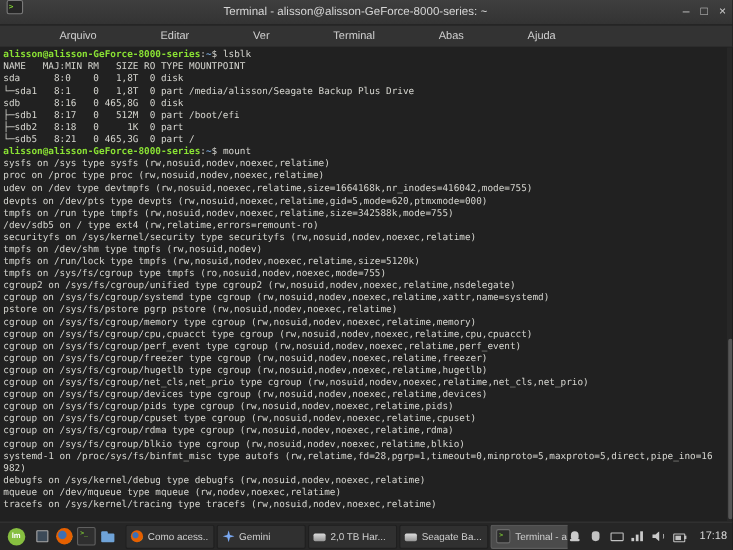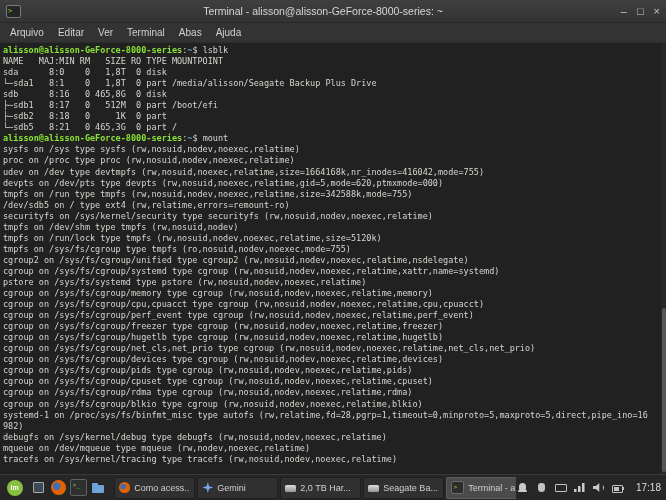--- a/index.html
+++ b/index.html
@@ -2,35 +2,35 @@
 <html><head>
 <meta charset="utf-8">
 <style>
   html,body{margin:0;padding:0;}
   body{width:666px;height:500px;overflow:hidden;background:#1a1a1a;
        font-family:"Liberation Sans","DejaVu Sans",sans-serif;}
   .screen{width:666px;height:500px;display:flex;flex-direction:column;}
 
   
   .titlebar{flex:0 0 22px;height:22px;background:linear-gradient(#3f3f3f,#333333);
-            border-bottom:1px solid #272727;display:flex;align-items:center;
+            border-bottom:1px solid #272727;display:flex;align-items:flex-start;
             position:relative;padding:0 6px;}
   .title-icon{width:13px;height:11px;background:#262626;border:1px solid #7a7a7a;
               border-radius:2px;position:relative;z-index:2;flex:0 0 13px;}
   .title-icon::after{content:">";color:#8ae234;font-size:7px;line-height:10px;
                      position:absolute;left:1px;top:0;font-family:"DejaVu Sans Mono",monospace;}
   .title-text{position:absolute;left:50px;right:70px;text-align:center;color:#d6d6d6;
               font-size:10.5px;line-height:22px;white-space:nowrap;overflow:hidden;}
   .controls{margin-left:auto;display:flex;gap:10px;z-index:2;}
   .ctrl{color:#c9c9c9;font-size:11px;line-height:22px;cursor:default;}
 
   
   .menubar{flex:0 0 19px;height:19px;background:#333333;display:flex;align-items:center;
            padding:0 3px;border-bottom:1px solid #2b2b2b;}
-  .menu-item{color:#d0d0d0;font-size:10px;padding:2px 7px;}
+  .menu-item{color:#d0d0d0;font-size:10px;padding:2px 7px;margin-left:44px;}
 
   
   .terminal{flex:1;background:#212121;position:relative;overflow:hidden;padding:2px 0 0 3px;}
   .tline{font-family:"DejaVu Sans Mono","Liberation Mono",monospace;font-size:8.5px;
          line-height:11.05px;white-space:pre;color:#d6d6d0;}
   .p-user{color:#8ae234;font-weight:bold;margin-top:36px;}
   .p-plain{color:#d6d6d0;}
   .p-path{color:#729fcf;font-weight:bold;}
   .p-cmd{color:#d6d6d0;}
   .term-scrollbar{position:absolute;top:0;right:0;bottom:0;width:5px;background:rgba(255,255,255,0.03);}
@@ -139,21 +139,21 @@
         <div class="tline">udev on /dev type devtmpfs (rw,nosuid,noexec,relatime,size=1664168k,nr_inodes=416042,mode=755)</div>
         <div class="tline">devpts on /dev/pts type devpts (rw,nosuid,noexec,relatime,gid=5,mode=620,ptmxmode=000)</div>
         <div class="tline">tmpfs on /run type tmpfs (rw,nosuid,nodev,noexec,relatime,size=342588k,mode=755)</div>
         <div class="tline">/dev/sdb5 on / type ext4 (rw,relatime,errors=remount-ro)</div>
         <div class="tline">securityfs on /sys/kernel/security type securityfs (rw,nosuid,nodev,noexec,relatime)</div>
         <div class="tline">tmpfs on /dev/shm type tmpfs (rw,nosuid,nodev)</div>
         <div class="tline">tmpfs on /run/lock type tmpfs (rw,nosuid,nodev,noexec,relatime,size=5120k)</div>
         <div class="tline">tmpfs on /sys/fs/cgroup type tmpfs (ro,nosuid,nodev,noexec,mode=755)</div>
         <div class="tline">cgroup2 on /sys/fs/cgroup/unified type cgroup2 (rw,nosuid,nodev,noexec,relatime,nsdelegate)</div>
         <div class="tline">cgroup on /sys/fs/cgroup/systemd type cgroup (rw,nosuid,nodev,noexec,relatime,xattr,name=systemd)</div>
-        <div class="tline">pstore on /sys/fs/systemd type pstore (rw,nosuid,nodev,noexec,relatime)</div>
+        <div class="tline">pstore on /sys/fs/pstore pgrp pstore (rw,nosuid,nodev,noexec,relatime)</div>
         <div class="tline">cgroup on /sys/fs/cgroup/memory type cgroup (rw,nosuid,nodev,noexec,relatime,memory)</div>
         <div class="tline">cgroup on /sys/fs/cgroup/cpu,cpuacct type cgroup (rw,nosuid,nodev,noexec,relatime,cpu,cpuacct)</div>
         <div class="tline">cgroup on /sys/fs/cgroup/perf_event type cgroup (rw,nosuid,nodev,noexec,relatime,perf_event)</div>
         <div class="tline">cgroup on /sys/fs/cgroup/freezer type cgroup (rw,nosuid,nodev,noexec,relatime,freezer)</div>
         <div class="tline">cgroup on /sys/fs/cgroup/hugetlb type cgroup (rw,nosuid,nodev,noexec,relatime,hugetlb)</div>
         <div class="tline">cgroup on /sys/fs/cgroup/net_cls,net_prio type cgroup (rw,nosuid,nodev,noexec,relatime,net_cls,net_prio)</div>
         <div class="tline">cgroup on /sys/fs/cgroup/devices type cgroup (rw,nosuid,nodev,noexec,relatime,devices)</div>
         <div class="tline">cgroup on /sys/fs/cgroup/pids type cgroup (rw,nosuid,nodev,noexec,relatime,pids)</div>
         <div class="tline">cgroup on /sys/fs/cgroup/cpuset type cgroup (rw,nosuid,nodev,noexec,relatime,cpuset)</div>
         <div class="tline">cgroup on /sys/fs/cgroup/rdma type cgroup (rw,nosuid,nodev,noexec,relatime,rdma)</div>

